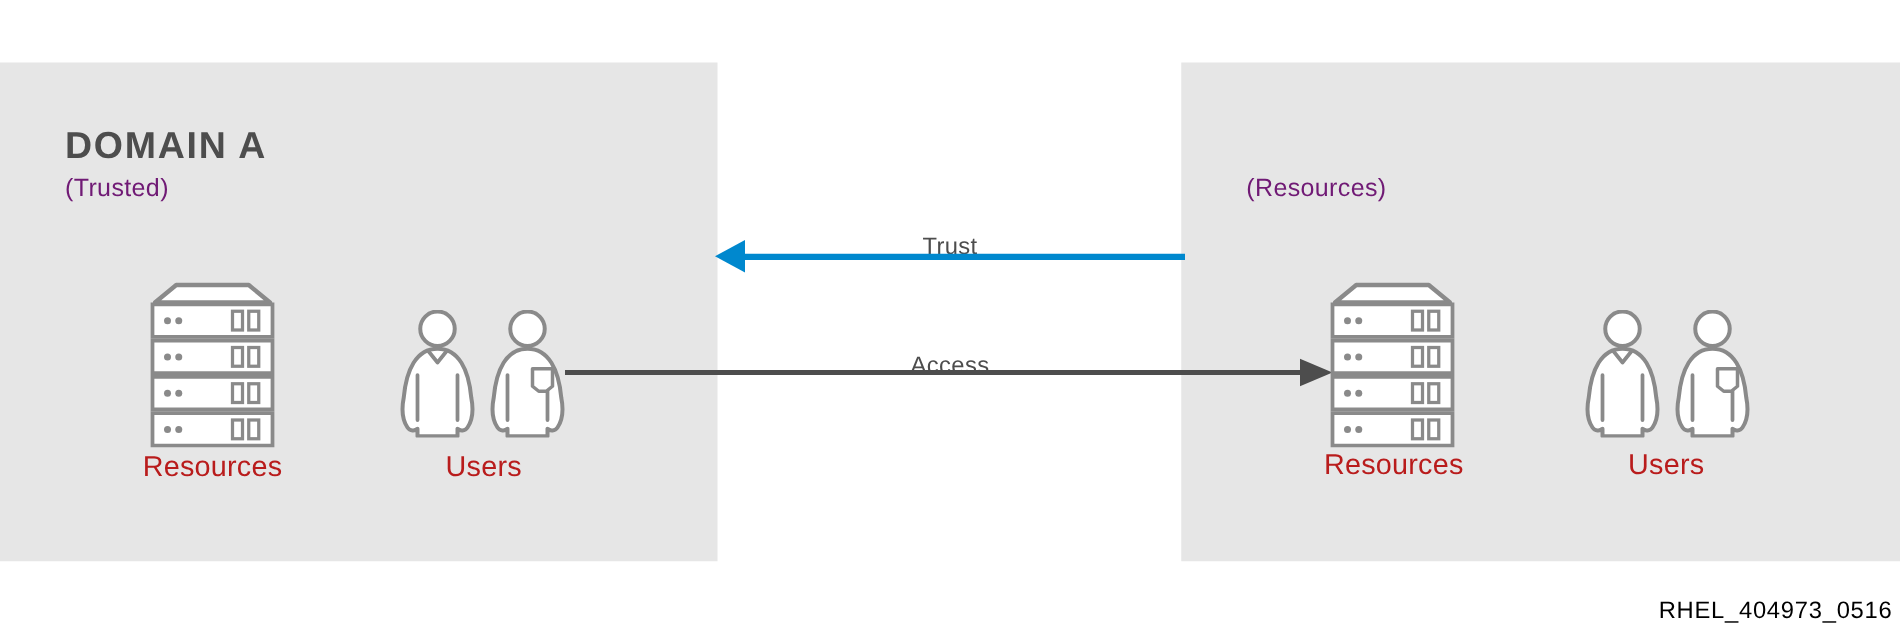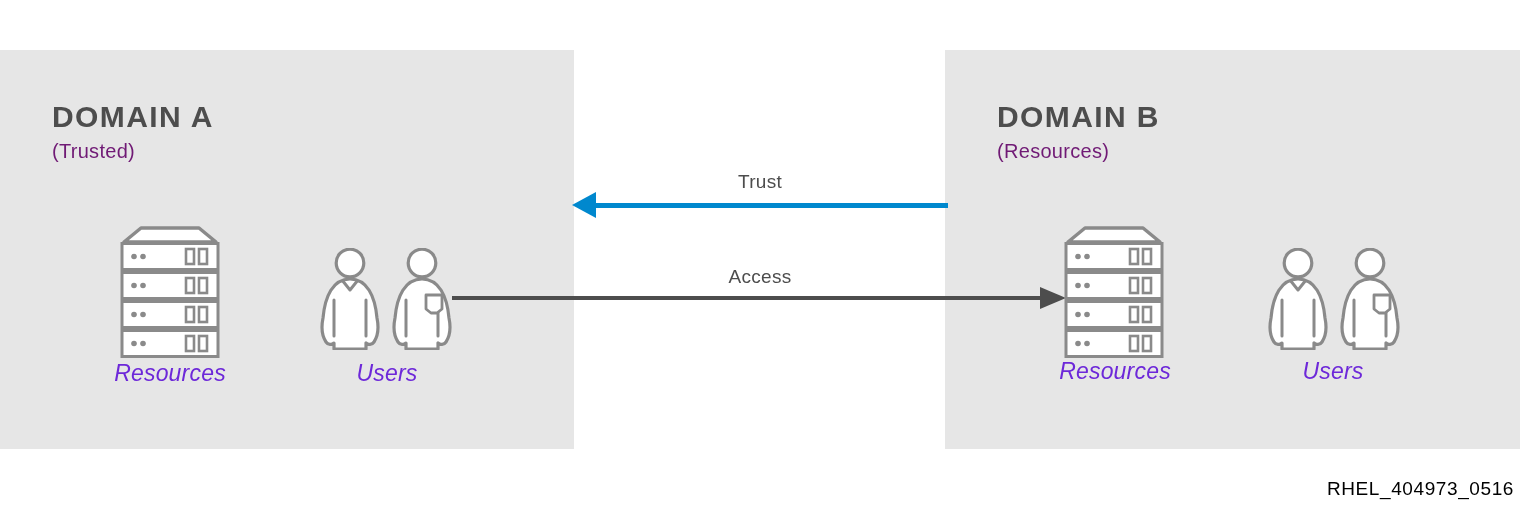--- a/index.html
+++ b/index.html
@@ -40,20 +40,21 @@
   .title-b{left:997px;top:102px;}
   .sub-b{left:997px;top:138px;}
 
   .arrow-label{
     position:absolute;
     left:574px;width:372px;
     text-align:center;
     font-size:19px;
     color:#4d4d4d;
     letter-spacing:0.3px;
+    margin-top:16px;
   }
   .trust-label{top:171px;}
   .access-label{top:266px;}
 
   .trust-line{
     position:absolute;
     left:594px;top:203px;
     width:354px;height:5px;
     background:#0088ce;
   }
@@ -88,23 +89,22 @@
     display:flex;gap:12px;
   }
   .users-a{left:320px;top:248px;}
   .users-b{left:1268px;top:248px;}
 
   .icon-label{
     position:absolute;
     width:200px;
     text-align:center;
     font-size:23px;
-    color:#6d28d9;
+    color:#b91c1c;
     letter-spacing:0.2px;
-    font-style:italic;
   }
   .res-a{left:70px;top:360px;}
   .usr-a{left:287px;top:360px;}
   .res-b{left:1015px;top:358px;}
   .usr-b{left:1233px;top:358px;}
 
   .watermark{
     position:absolute;
     right:6px;top:478px;
     font-size:19px;
@@ -116,21 +116,20 @@
 <body>
 
 <div class="stage">
 
   <div class="panel panel-a"></div>
   <div class="panel panel-b"></div>
 
   <div class="domain-title title-a">DOMAIN A</div>
   <div class="domain-subtitle sub-a">(Trusted)</div>
 
-  <div class="domain-title title-b">DOMAIN B</div>
   <div class="domain-subtitle sub-b">(Resources)</div>
 
   <div class="arrow-label trust-label">Trust</div>
   <div class="trust-line"></div>
   <div class="trust-head"></div>
 
   <div class="arrow-label access-label">Access</div>
   <div class="access-line"></div>
   <div class="access-head"></div>
 

